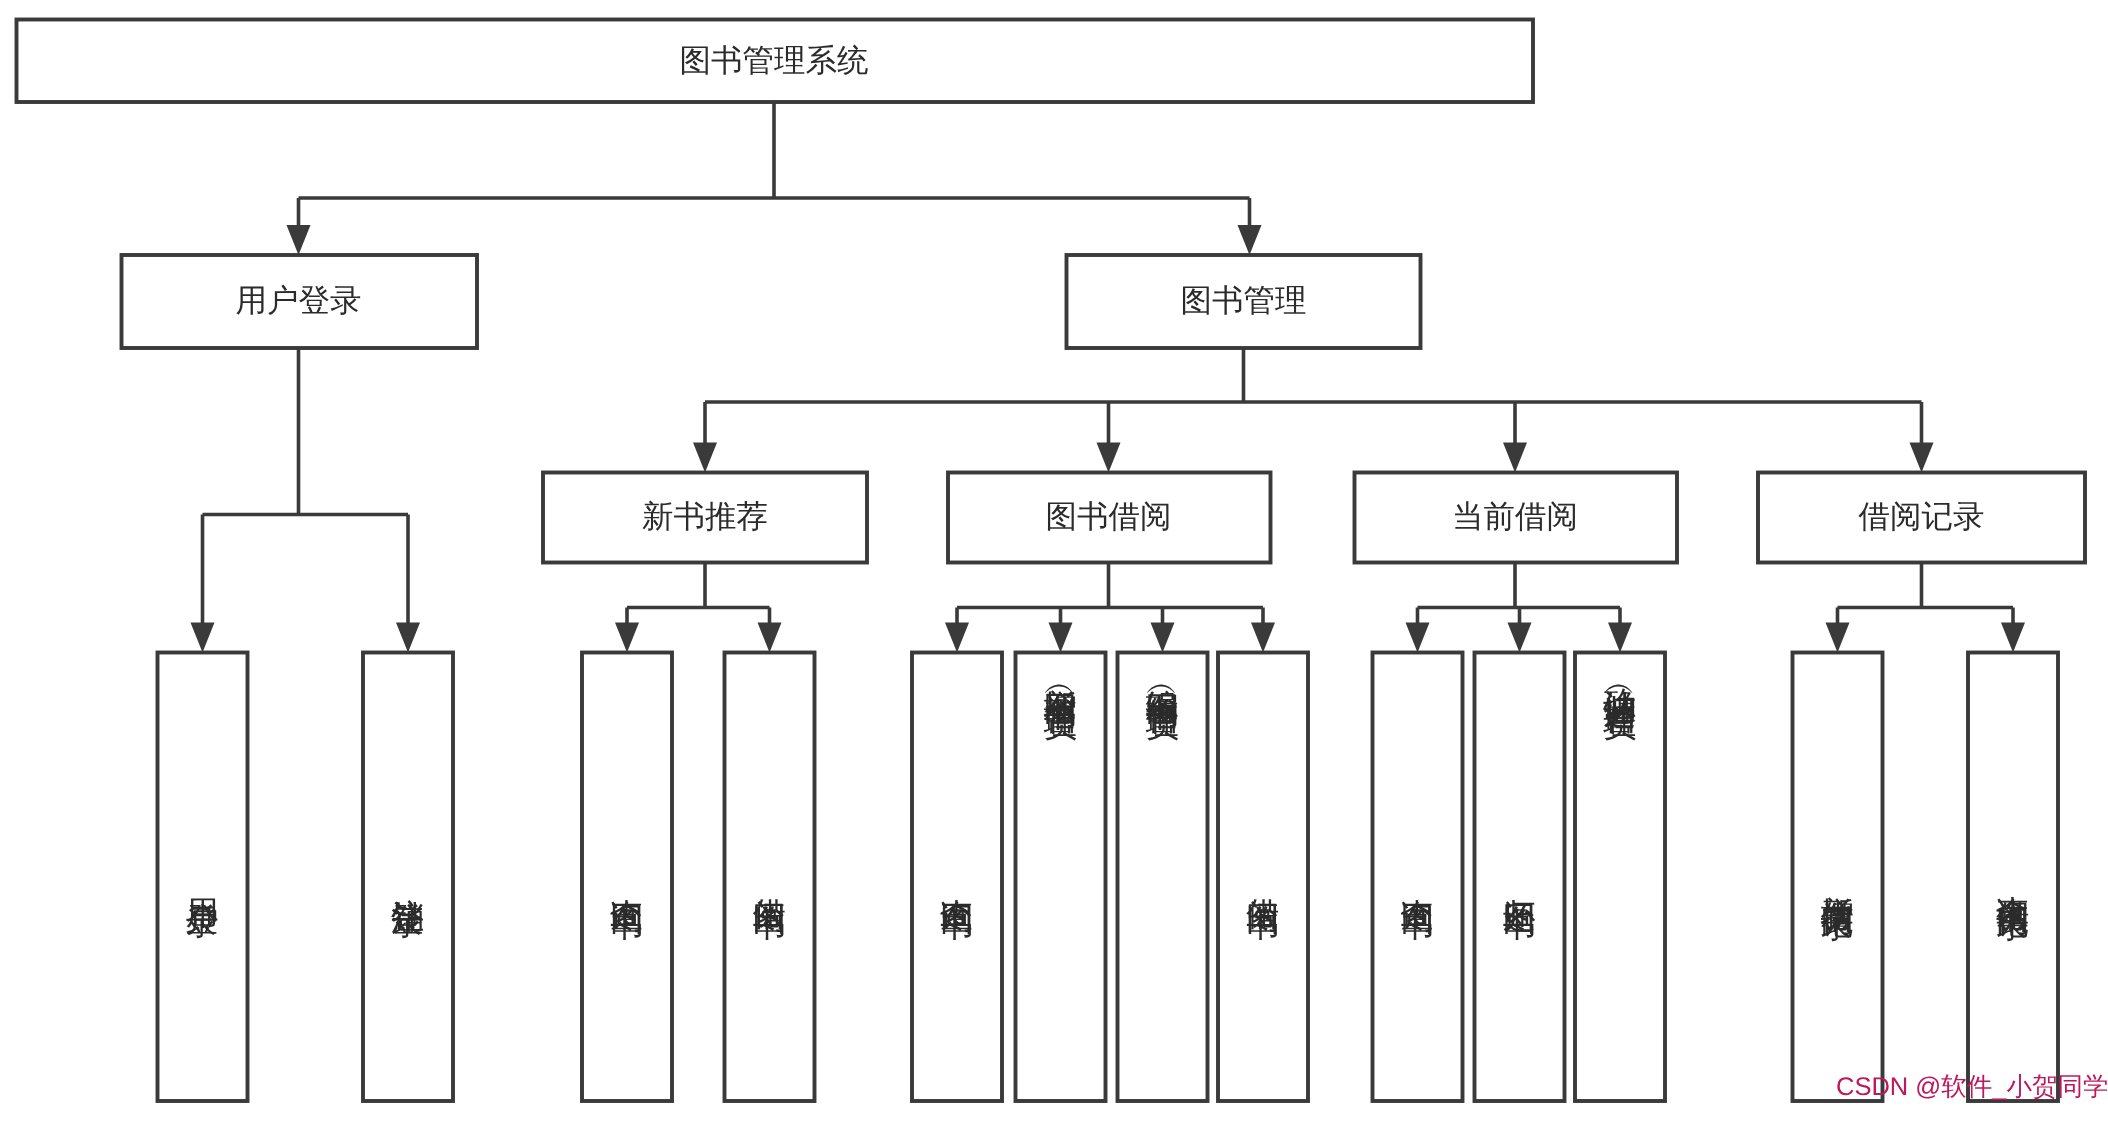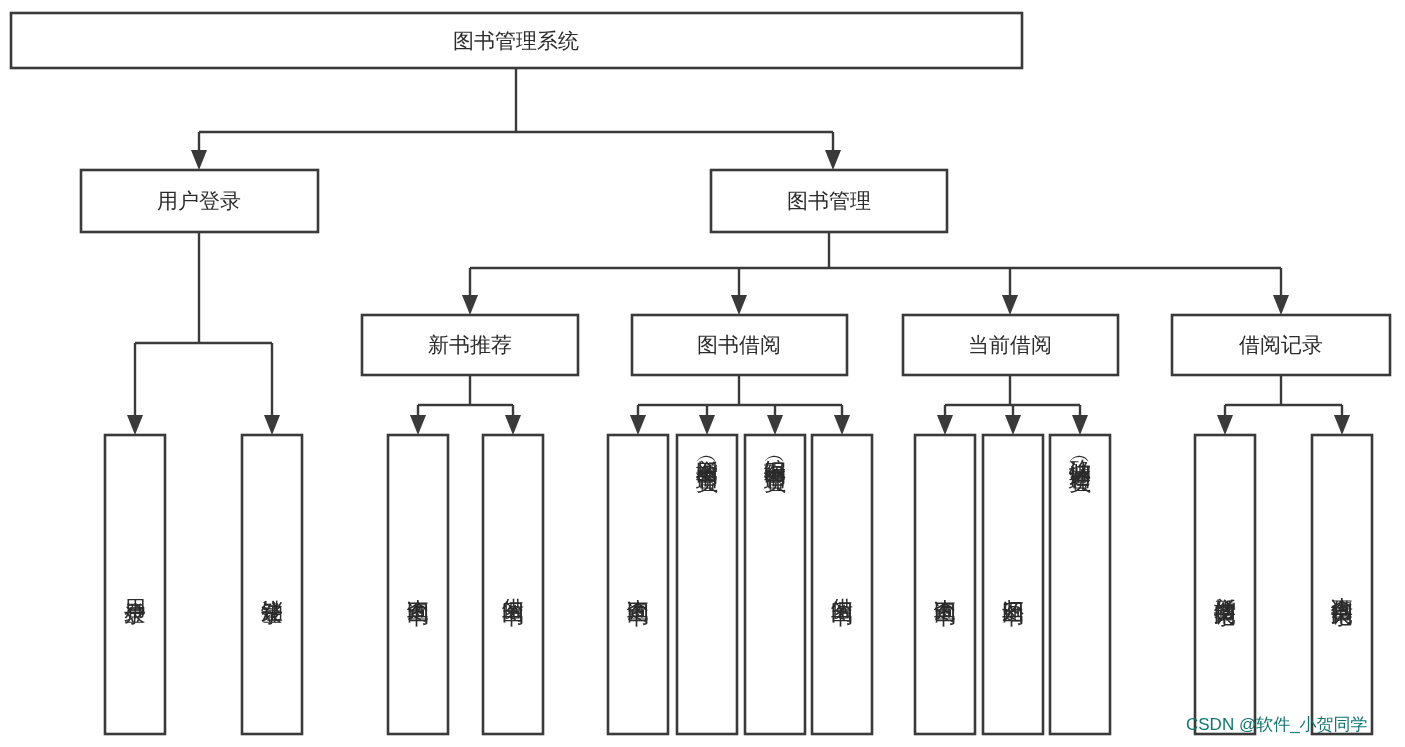--- a/index.html
+++ b/index.html
@@ -34,24 +34,24 @@
     font-family:"Liberation Sans","DejaVu Sans",sans-serif;
     font-size:22px;
     line-height:1.08;
     letter-spacing:2px;
     color:#2b2b2b;
     white-space:nowrap;
     pointer-events:none;
   }
   #watermark{
     position:absolute;
-    left:1186px;top:713px;
+    left:1224px;top:713px;
     font-family:"Liberation Sans","DejaVu Sans",sans-serif;
     font-size:17px;
-    color:#0f766e;
+    color:#be185d;
     white-space:nowrap;
   }
 </style>
 </head>
 <body>
 
 <div id="diagram-root">
 
   <svg id="flow" viewBox="0 0 1405 747" xmlns="http://www.w3.org/2000/svg">
 

